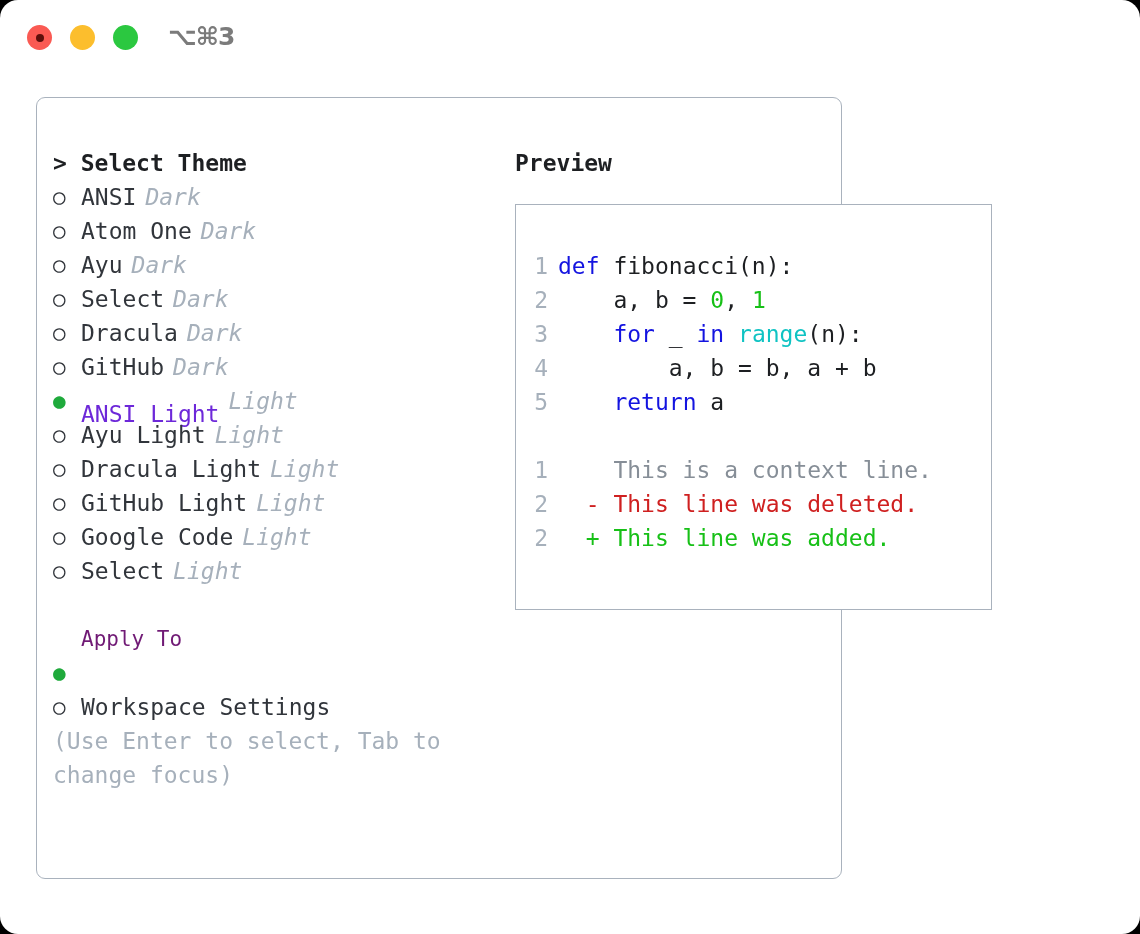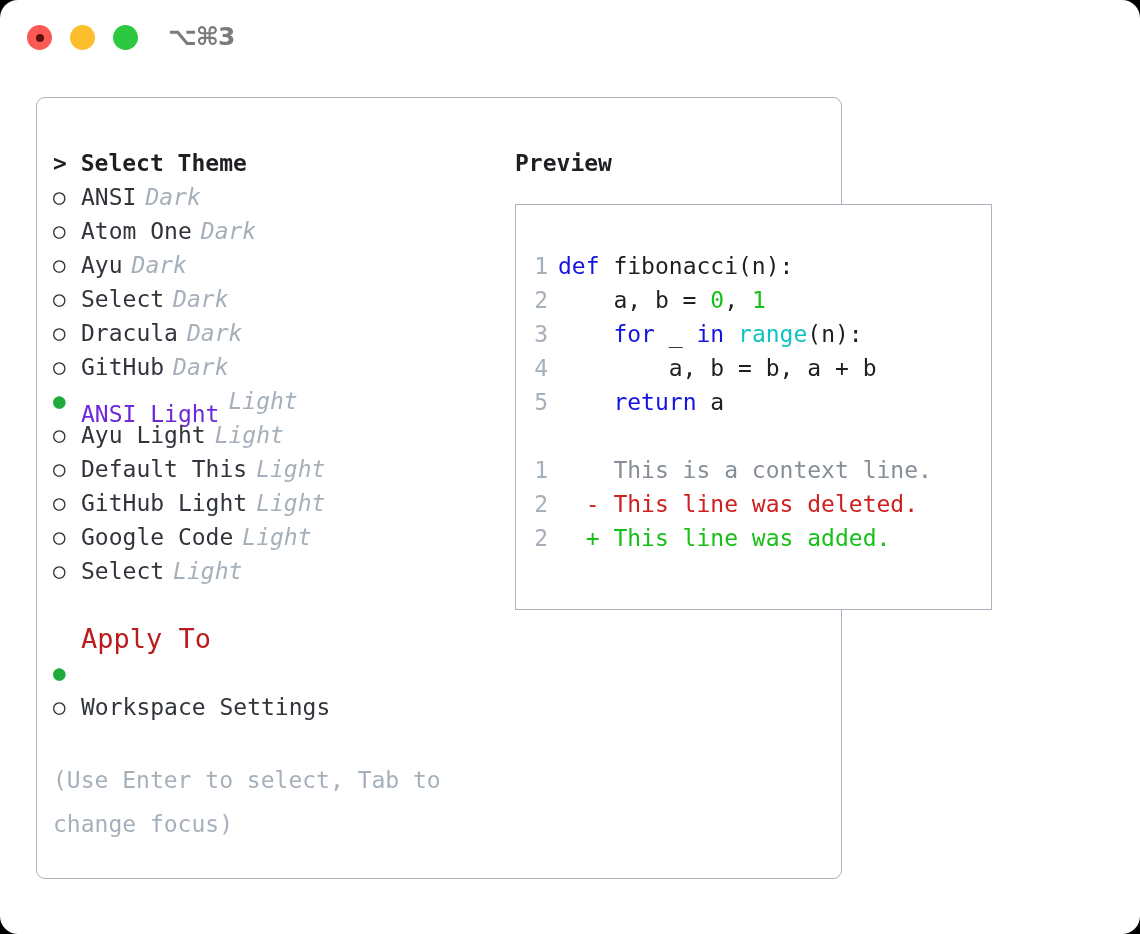--- a/index.html
+++ b/index.html
@@ -105,32 +105,31 @@
     color: #31353b;
   }
   .opt-row.selected .opt-marker { color: #1faa3c; }
   .opt-row.selected .opt-label  { color: #6d28d9; margin-top: 26px; }
   .opt-label { color: #31353b; }
   .opt-variant { color: #a6b0bb; padding-left: 9px; font-style: italic; }
 
   .spacer-row { height: 34px; }
 
   #apply-head {
-    font-size: 27px;
-    color: #b91c1c;
+    font-size: 21px;
+    color: #701a75;
     height: 34px;
     line-height: 34px;
     padding-left: 28px;
     white-space: pre;
   }
 
   #hint-text {
-    margin-top: 34px;
-    font-size: 23px;
-    line-height: 44px;
+    font-size: 23px;
+    line-height: 34px;
     color: #a6b0bb;
     width: 405px;
     white-space: pre-wrap;
   }
 
   
   #preview-column {
     position: absolute;
     left: 478px; top: 48px;
     width: 500px;
@@ -195,21 +194,21 @@
       <div class="section-head">&gt; Select Theme</div>
       <div id="theme-list">
           <div class="opt-row"><span class="opt-marker">○</span><span class="opt-label">ANSI</span><span class="opt-variant">Dark</span></div>
           <div class="opt-row"><span class="opt-marker">○</span><span class="opt-label">Atom One</span><span class="opt-variant">Dark</span></div>
           <div class="opt-row"><span class="opt-marker">○</span><span class="opt-label">Ayu</span><span class="opt-variant">Dark</span></div>
           <div class="opt-row"><span class="opt-marker">○</span><span class="opt-label">Select</span><span class="opt-variant">Dark</span></div>
           <div class="opt-row"><span class="opt-marker">○</span><span class="opt-label">Dracula</span><span class="opt-variant">Dark</span></div>
           <div class="opt-row"><span class="opt-marker">○</span><span class="opt-label">GitHub</span><span class="opt-variant">Dark</span></div>
           <div class="opt-row selected"><span class="opt-marker">●</span><span class="opt-label">ANSI Light</span><span class="opt-variant">Light</span></div>
           <div class="opt-row"><span class="opt-marker">○</span><span class="opt-label">Ayu Light</span><span class="opt-variant">Light</span></div>
-          <div class="opt-row"><span class="opt-marker">○</span><span class="opt-label">Default This</span><span class="opt-variant">Light</span></div>
+          <div class="opt-row"><span class="opt-marker">○</span><span class="opt-label">Dracula Light</span><span class="opt-variant">Light</span></div>
           <div class="opt-row"><span class="opt-marker">○</span><span class="opt-label">GitHub Light</span><span class="opt-variant">Light</span></div>
           <div class="opt-row"><span class="opt-marker">○</span><span class="opt-label">Google Code</span><span class="opt-variant">Light</span></div>
           <div class="opt-row"><span class="opt-marker">○</span><span class="opt-label">Select</span><span class="opt-variant">Light</span></div>
         </div>
 
       <div class="spacer-row"></div>
 
       <div id="apply-head">Apply To</div>
       <div id="apply-list">
           <div class="opt-row selected"><span class="opt-marker">●</span></div>

